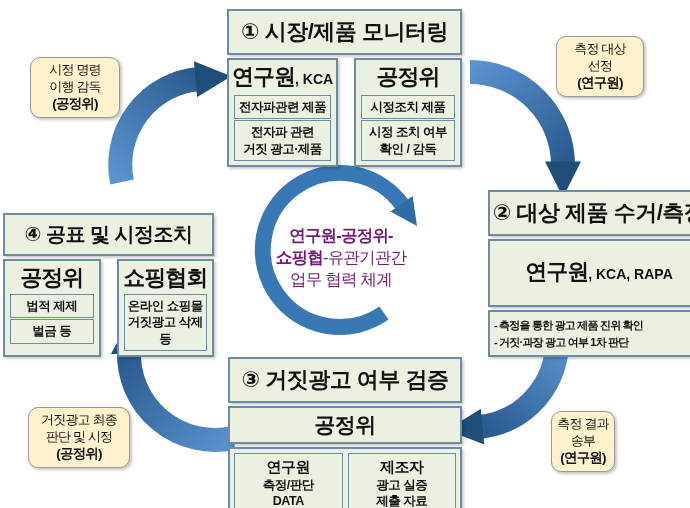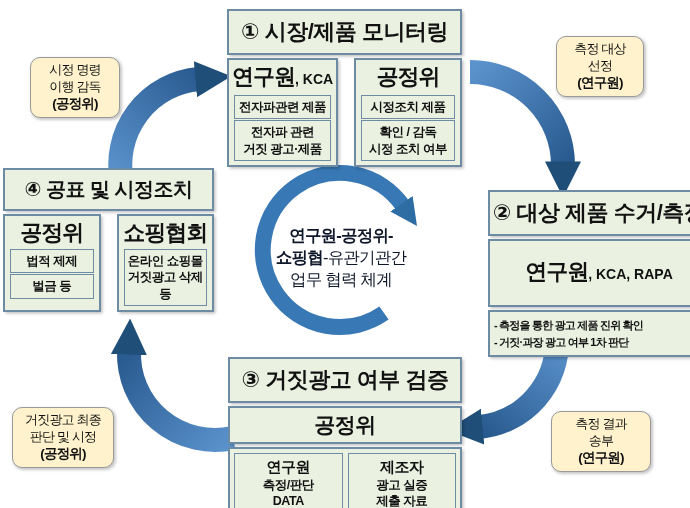--- a/index.html
+++ b/index.html
@@ -39,21 +39,21 @@
   .callout{
     position:absolute;z-index:3;background:#fff2cc;border:1.4px solid #999999;border-radius:10px;
     box-shadow:1.5px 1.5px 3px rgba(0,0,0,0.22);
     text-align:center;padding:4px 5px;box-sizing:border-box;
   }
   .callout .cl{font-size:13px;font-weight:400;letter-spacing:-0.8px;line-height:1.28;}
   .callout .cl.strong{font-weight:bold;font-size:13.5px;}
 
   
   .center-text{position:absolute;z-index:2;text-align:center;}
-  .center-text .line{font-size:16.5px;letter-spacing:-0.8px;line-height:1.32;color:#0f172a;}
+  .center-text .line{font-size:16.5px;letter-spacing:-0.8px;line-height:1.32;color:#701a75;}
   .b{font-weight:bold;}
 </style>
 </head>
 <body>
 
 <div class="canvas">
 
   <svg class="arrow-layer" width="690" height="508" viewBox="0 0 690 508">
     <defs>
       <linearGradient id="g1" gradientUnits="userSpaceOnUse" x1="120" y1="182" x2="212" y2="80">
@@ -95,22 +95,22 @@
         <div class="mini">전자파관련 제품</div>
         <div class="mini">
           <div>전자파 관련</div>
           <div>거짓 광고·제품</div>
         </div>
       </div>
       <div class="gbox col">
         <div class="org"><span>공정위</span><span class="suffix"></span></div>
         <div class="mini">시정조치 제품</div>
         <div class="mini">
+          <div>시정 조치 여부</div>
           <div>확인 / 감독</div>
-          <div>시정 조치 여부</div>
         </div>
       </div>
     </div>
   </div>
 
   <div class="stage" style="left:488px;top:190px;width:222px;">
     <div class="gbox stage-title" style="margin-bottom:3px;">② 대상 제품 수거/측정</div>
     <div class="gbox" style="margin-bottom:3px;padding:16px 0;">
       <div class="org"><span>연구원</span><span class="suffix">, KCA, RAPA</span></div>
     </div>
@@ -131,21 +131,21 @@
       </div>
       <div class="subcard">
         <div class="subname">제조자</div>
         <div class="subline">광고 실증</div>
         <div class="subline">제출 자료</div>
       </div>
     </div>
   </div>
 
   <div class="stage" style="left:3px;top:168px;width:211px;">
-    <div class="gbox stage-title" style="font-size:20px;">④ 공표 및 시정조치</div>
+    <div class="gbox stage-title" style="font-size:20px;margin-top:45px;">④ 공표 및 시정조치</div>
     <div class="cols">
       <div class="gbox col">
         <div class="org"><span>공정위</span></div>
         <div class="mini">법적 제제</div>
         <div class="mini">
           <div>벌금 등</div>
         </div>
       </div>
       <div class="gbox col">
         <div class="org"><span>쇼핑협회</span></div>
@@ -160,26 +160,26 @@
   <div class="callout" style="left:30px;top:57px;width:90px;">
     <div class="cl">시정 명령</div>
     <div class="cl">이행 감독</div>
     <div class="cl strong">(공정위)</div>
   </div>
   <div class="callout" style="left:556px;top:36px;width:88px;">
     <div class="cl">측정 대상</div>
     <div class="cl">선정</div>
     <div class="cl strong">(연구원)</div>
   </div>
-  <div class="callout" style="left:551px;top:411px;width:100px;">
+  <div class="callout" style="left:551px;top:411px;width:64px;">
     <div class="cl">측정 결과</div>
     <div class="cl">송부</div>
     <div class="cl strong">(연구원)</div>
   </div>
-  <div class="callout" style="left:12px;top:407px;width:102px;">
+  <div class="callout" style="left:28px;top:407px;width:102px;">
     <div class="cl">거짓광고 최종</div>
     <div class="cl">판단 및 시정</div>
     <div class="cl strong">(공정위)</div>
   </div>
 
   <div class="center-text" style="left:252px;top:225px;width:178px;">
     <div class="line b">연구원-공정위-</div>
     <div class="line"><span class="b">쇼핑협</span><span>-유관기관간</span></div>
     <div class="line">업무 협력 체계</div>
   </div>

